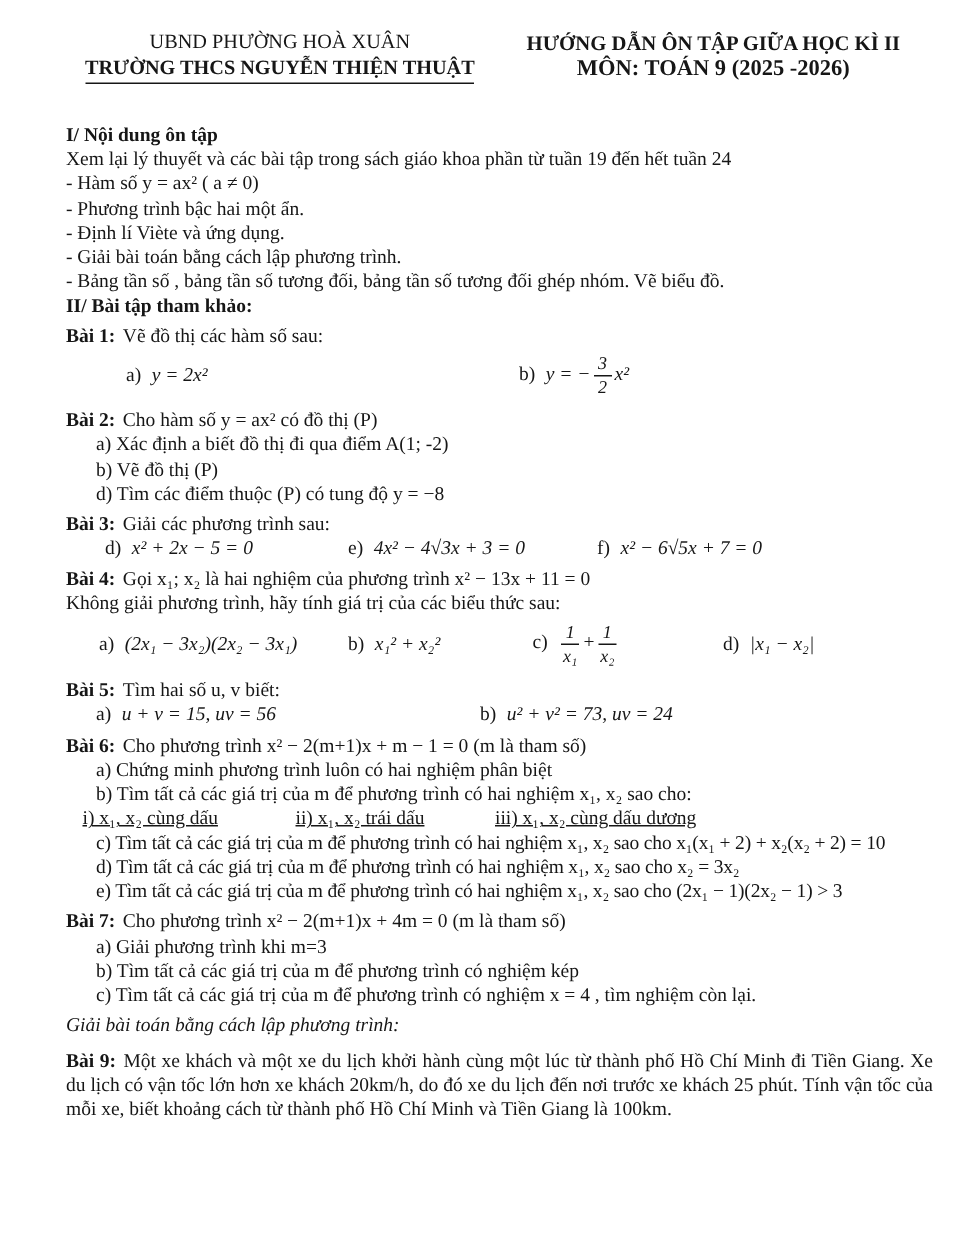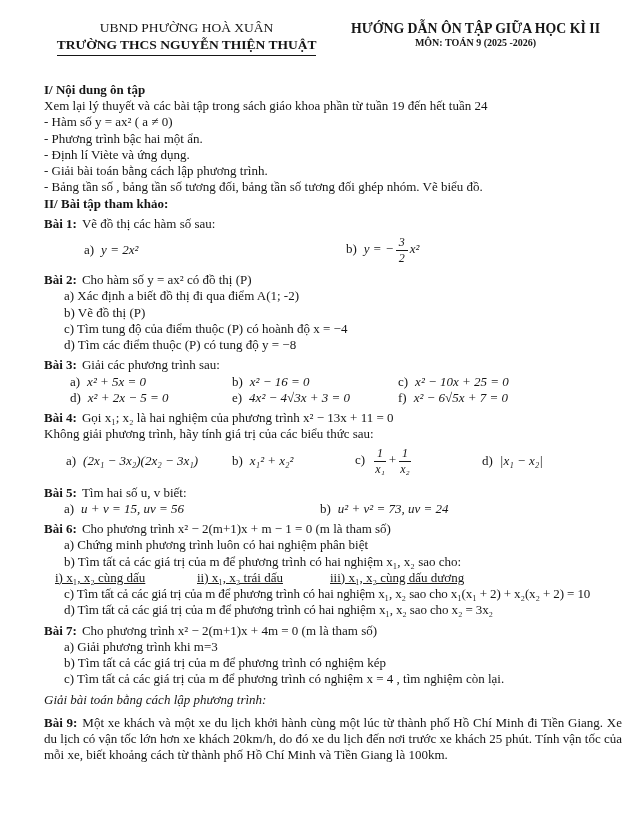--- a/index.html
+++ b/index.html
@@ -9,21 +9,21 @@
     color:#161616;font-size:13px;line-height:1.25;
   }
   .page{padding:20px 18px 0 44px;}
   
   .header{display:flex;margin-bottom:26px;}
   .header-left{width:292px;text-align:center;}
   .header-right{width:300px;text-align:center;font-weight:bold;}
   .org1{font-size:13.5px;}
   .org2{font-size:13.5px;font-weight:bold;display:inline-block;border-bottom:1.2px solid #161616;padding-bottom:1px;}
   .title1{font-size:13.8px;}
-  .title2{font-size:10px;}
+  .title2{font-size:15px;}
   
   .b{font-weight:bold;}
   .lbl{font-weight:bold;margin-right:5px;}
   .line{min-height:16px;}
   .indent{padding-left:20px;}
   .math{font-style:italic;}
   .cl{font-style:normal;margin-right:7px;}
   .sec{margin-top:4px;}
   .tight{white-space:nowrap;letter-spacing:-0.12px;}
   
@@ -72,30 +72,24 @@
   <div class="row-bai1">
     <span class="math"><span class="cl">a)</span><span>y = 2x²</span></span>
     <span class="math"><span class="cl">b)</span><span>y = −</span><span class="frac"><span class="num">3</span><span class="den">2</span></span><span>x²</span></span>
   </div>
 
   <div class="line sec">
     <span class="lbl">Bài 2:</span><span>Cho hàm số  y = ax²  có đồ thị (P)</span>
   </div>
   <div class="line indent">a)  Xác định a biết đồ thị đi qua điểm A(1; -2)</div>
   <div class="line indent">b)  Vẽ đồ thị (P)</div>
-  <div class="line indent">c)  Tìm tung độ của điểm thuộc (P) có hoành độ  x = −4</div>
   <div class="line indent">d)  Tìm các điểm thuộc (P) có tung độ  y = −8</div>
 
   <div class="line sec">
     <span class="lbl">Bài 3:</span><span>Giải các phương trình sau:</span>
-  </div>
-  <div class="row-bai3">
-    <span class="math"><span class="cl">a)</span><span>x² + 5x = 0</span></span>
-    <span class="math"><span class="cl">b)</span><span>x² − 16 = 0</span></span>
-    <span class="math"><span class="cl">c)</span><span>x² − 10x + 25 = 0</span></span>
   </div>
   <div class="row-bai3">
     <span class="math"><span class="cl">d)</span><span>x² + 2x − 5 = 0</span></span>
     <span class="math"><span class="cl">e)</span><span>4x² − 4√3x + 3 = 0</span></span>
     <span class="math"><span class="cl">f)</span><span>x² − 6√5x + 7 = 0</span></span>
   </div>
 
   <div class="line sec">
     <span class="lbl">Bài 4:</span><span>Gọi  x₁; x₂  là hai nghiệm của phương trình  x² − 13x + 11 = 0</span>
   </div>
@@ -120,20 +114,21 @@
   </div>
   <div class="line indent">a)  Chứng minh phương trình luôn có hai nghiệm phân biệt</div>
   <div class="line indent">b)  Tìm tất cả các giá trị của m để phương trình có hai nghiệm  x₁, x₂  sao cho:</div>
   <div class="row-bai6sub">
     <span>i)  x₁, x₂  cùng dấu</span>
     <span>ii)  x₁, x₂  trái dấu</span>
     <span>iii)  x₁, x₂  cùng dấu dương</span>
   </div>
   <div class="line indent tight">c)  Tìm tất cả các giá trị của m để phương trình có hai nghiệm x₁, x₂  sao cho  x₁(x₁ + 2) + x₂(x₂ + 2) = 10</div>
   <div class="line indent tight">d)  Tìm tất cả các giá trị của m để phương trình có hai nghiệm x₁, x₂  sao cho  x₂ = 3x₂</div>
+  <div class="line indent tight">e)  Tìm tất cả các giá trị của m để phương trình có hai nghiệm x₁, x₂  sao cho  (2x₁ − 1)(2x₂ − 1) &gt; 3</div>
 
   <div class="line sec">
     <span class="lbl">Bài 7:</span><span>Cho phương trình  x² − 2(m+1)x + 4m = 0  (m là tham số)</span>
   </div>
   <div class="line indent">a)  Giải phương trình khi m=3</div>
   <div class="line indent">b)  Tìm tất cả các giá trị của m để phương trình có nghiệm kép</div>
   <div class="line indent">c)  Tìm tất cả các giá trị của m để phương trình có nghiệm  x = 4 , tìm nghiệm còn lại.</div>
 
   <div class="line gbt">Giải bài toán bằng cách lập phương trình:</div>
 

